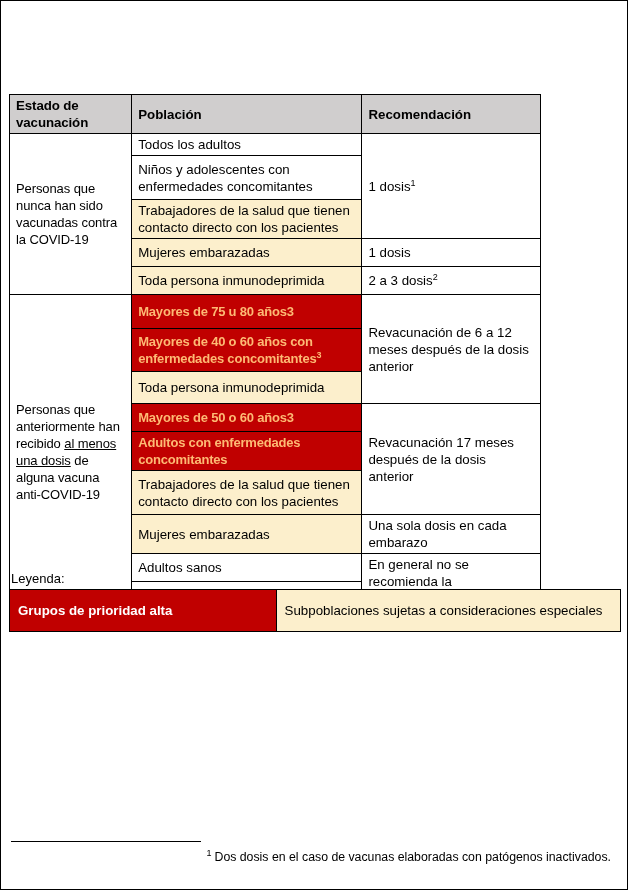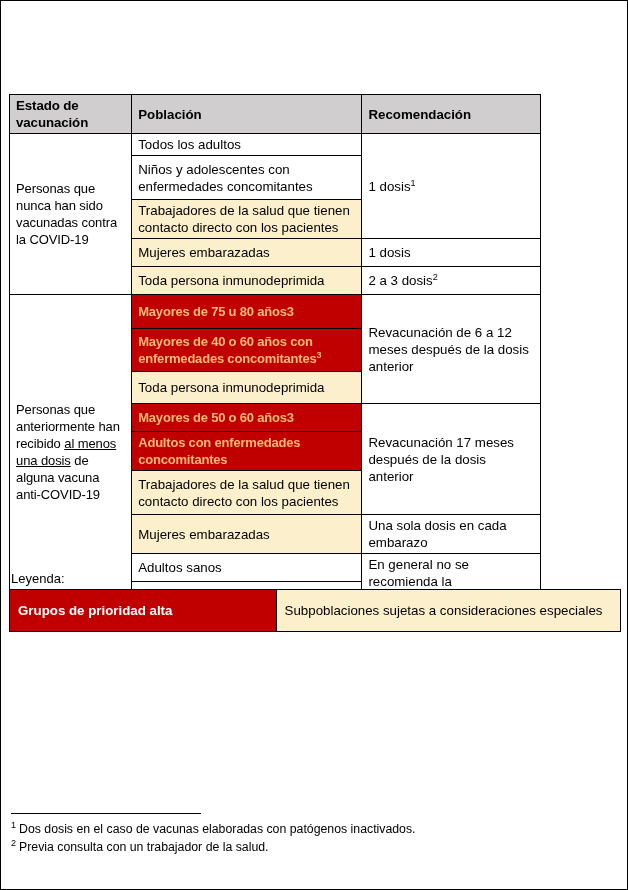--- a/index.html
+++ b/index.html
@@ -37,21 +37,21 @@
     font-size:13px;letter-spacing:-0.2px;
   }
   .cell-special{background:var(--cream);}
   .underlined{text-decoration:underline;}
   sup{font-size:9px;vertical-align:super;line-height:0;}
   .legend-label{position:absolute;left:10px;top:570px;font-size:13px;}
   .legend-table{position:absolute;left:8px;top:588px;width:612px;font-size:13.3px;line-height:17px;}
   .legend-table td{border:1px solid #000;padding:2px 8px;vertical-align:middle;height:42px;}
   .legend-red{width:257px;background:var(--red);color:#fff;font-weight:bold;}
   .legend-cream{width:332px;background:var(--cream);}
-  .footnotes{position:absolute;left:10px;top:812px;width:600px;font-size:12.3px;line-height:18px;}
+  .footnotes{position:absolute;left:10px;top:840px;width:600px;font-size:12.3px;line-height:18px;text-align:right;}
   .fn-separator{width:190px;border-top:1px solid #000;margin-bottom:6px;}
   .footnote span{margin-left:3px;}
 </style>
 </head>
 <body>
 
 <div class="page">
 
 
   <table class="main-table">
@@ -129,16 +129,15 @@
       <tr>
         <td class="legend-red">Grupos de prioridad alta</td>
         <td class="legend-cream">Subpoblaciones sujetas a consideraciones especiales</td>
       </tr>
     </tbody>
   </table>
 
   <div class="footnotes">
     <div class="fn-separator"></div>
     <div class="footnote"><sup>1</sup><span>Dos dosis en el caso de vacunas elaboradas con patógenos inactivados.</span></div>
-    <div class="footnote"><sup>2</sup><span>Previa consulta con un trabajador de la salud.</span></div>
   </div>
 
 </div>
 
 </body></html>

